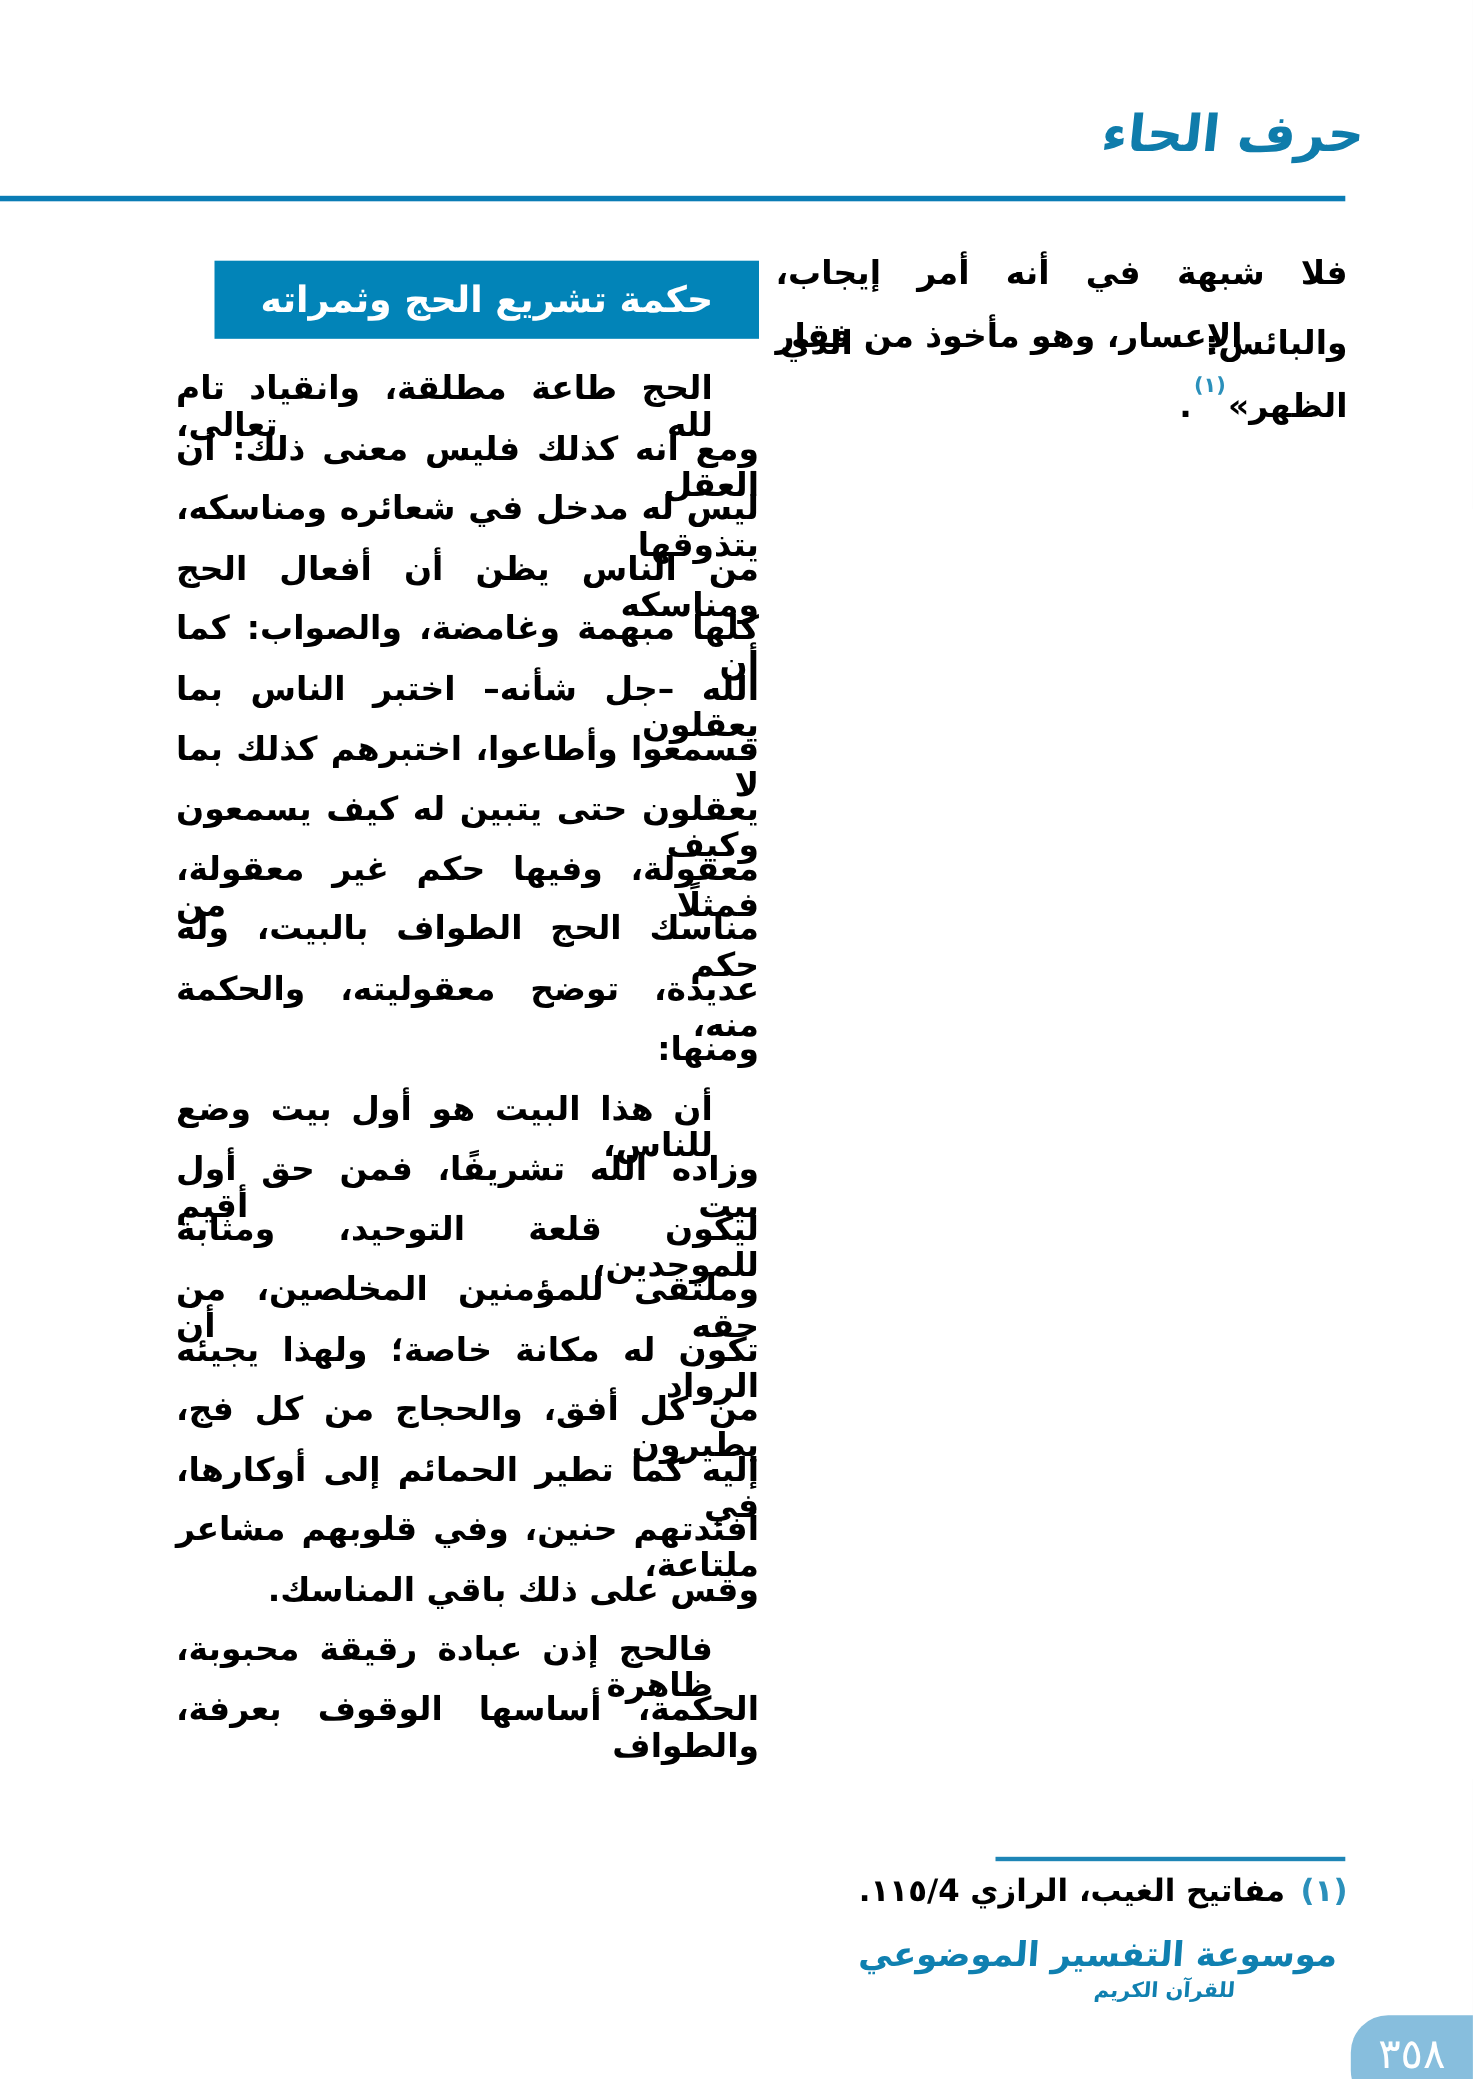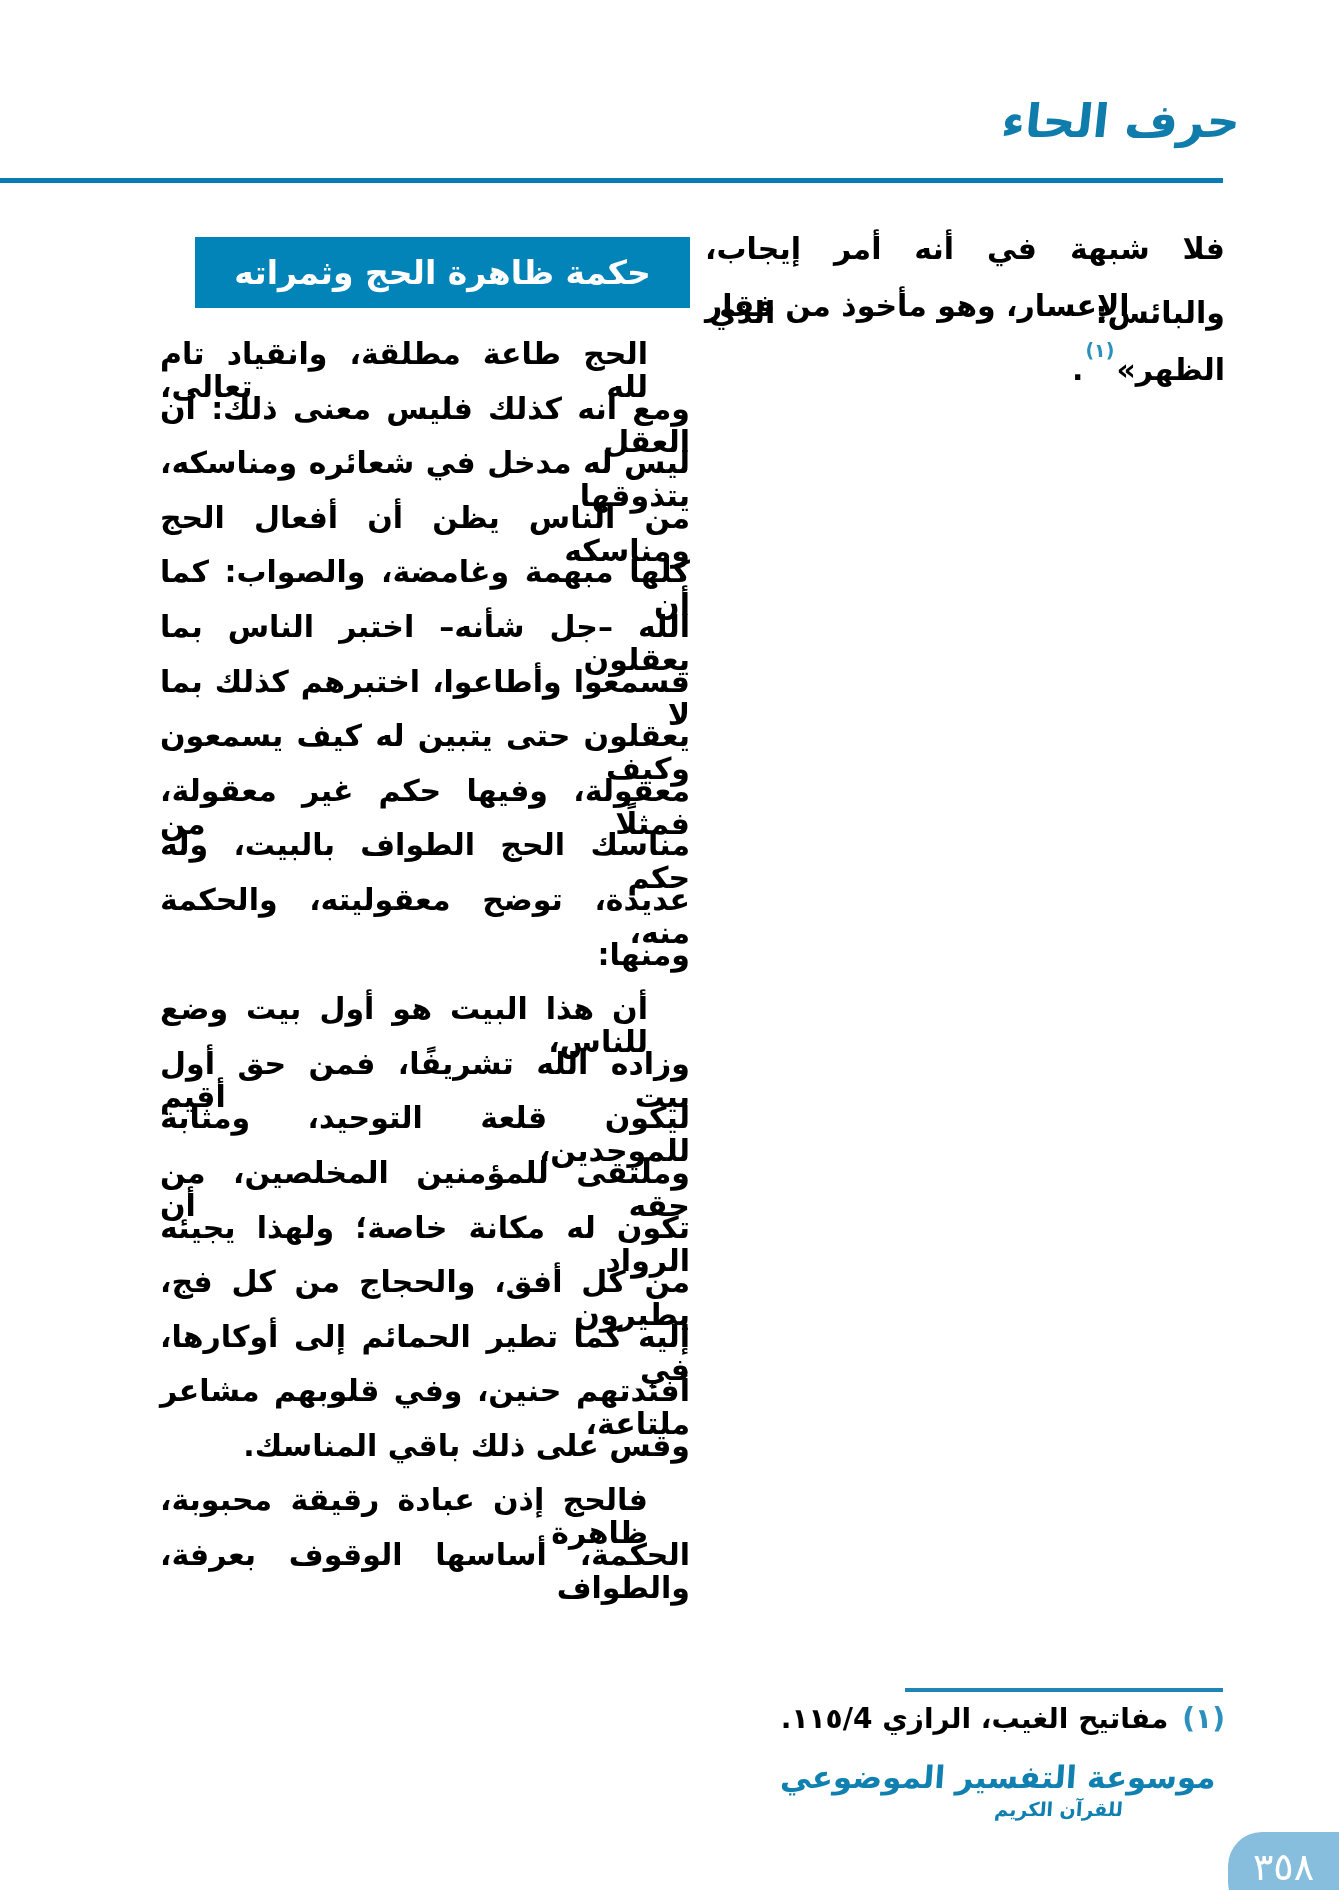--- a/index.html
+++ b/index.html
@@ -67,21 +67,21 @@
 
   <div class="header-calligraphy">حرف الحاء</div>
   <div class="header-rule"></div>
 
   <div class="col col-right ar">
     <div class="bline l-justify"><span>فلا شبهة في أنه أمر إيجاب، والبائس: الذي</span><sup class="fn-ref"></sup><span></span></div>
       <div class="bline l-end"><span>الإعسار، وهو مأخوذ من فقار الظهر»</span><sup class="fn-ref">(١)</sup><span>.</span></div>
   </div>
 
   <div class="col col-left ar">
-    <div class="title-box">حكمة ظاهرة الحج وثمراته</div>
+    <div class="title-box">حكمة تشريع الحج وثمراته</div>
     <div class="lines">
       <div class="bline l-justify l-indent">الحج طاعة مطلقة، وانقياد تام لله تعالى،</div>
         <div class="bline l-justify">ومع أنه كذلك فليس معنى ذلك: أن العقل</div>
         <div class="bline l-justify">ليس له مدخل في شعائره ومناسكه، يتذوقها</div>
         <div class="bline l-justify">من الناس يظن أن أفعال الحج ومناسكه</div>
         <div class="bline l-justify">كلها مبهمة وغامضة، والصواب: كما أن</div>
         <div class="bline l-justify">الله –جل شأنه– اختبر الناس بما يعقلون</div>
         <div class="bline l-justify">فسمعوا وأطاعوا، اختبرهم كذلك بما لا</div>
         <div class="bline l-justify">يعقلون حتى يتبين له كيف يسمعون وكيف</div>
         <div class="bline l-justify">معقولة، وفيها حكم غير معقولة، فمثلًا من</div>

